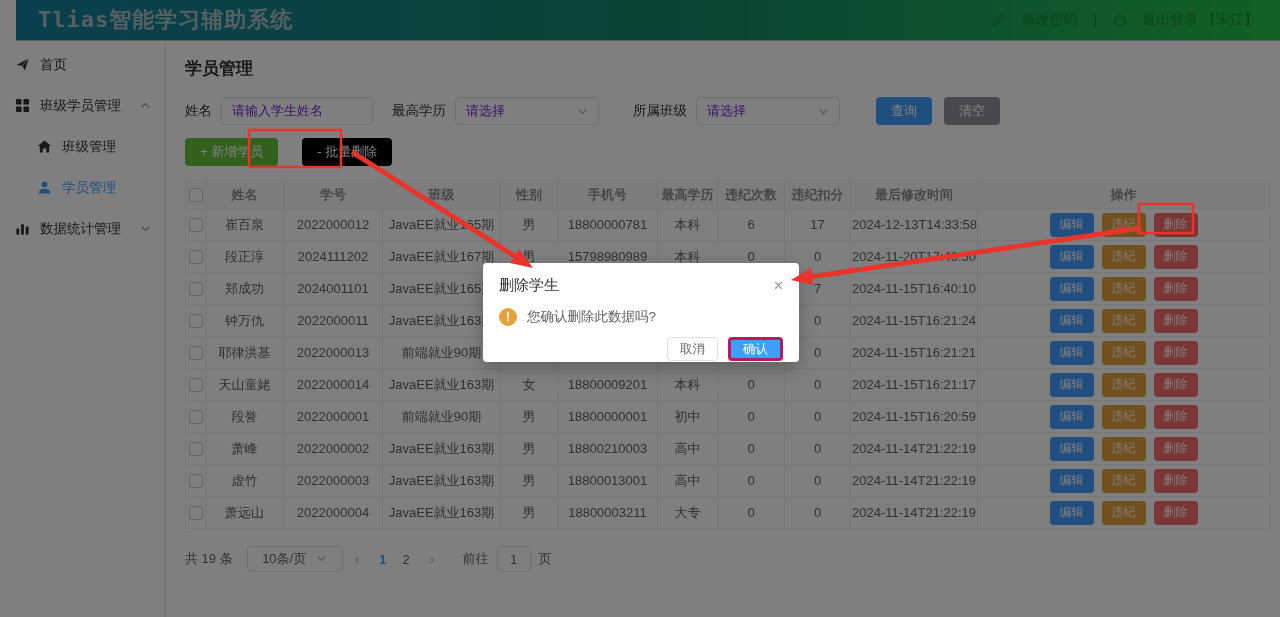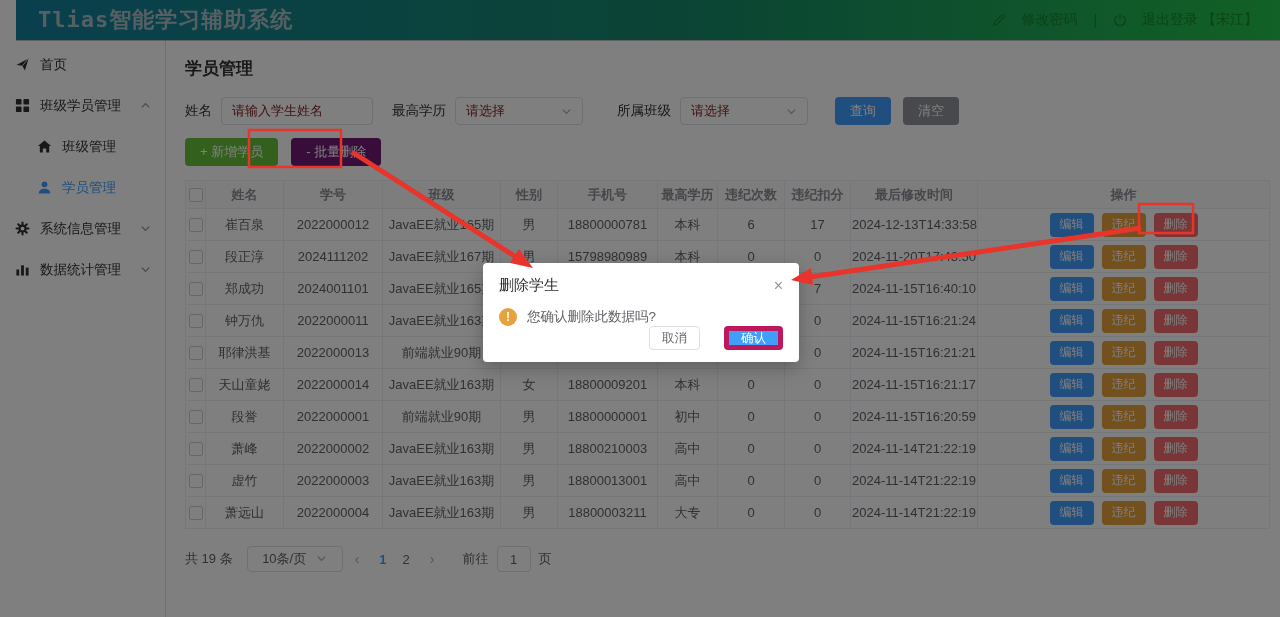--- a/index.html
+++ b/index.html
@@ -43,38 +43,38 @@
   .content {
     position:absolute; top:41px; left:167px; right:0; bottom:0; z-index:1;
     background:#fff; padding:16px 12px 0 18px;
   }
   .page-title { font-size:17px; font-weight:bold; color:#303133; }
 
   .filter-row { display:flex; align-items:center; margin-top:17px; font-size:13.5px; color:#303133; }
   .f-label { margin-right:9px; flex:none; }
   .f-box {
     height:28px; border:1px solid #dcdfe6; border-radius:4px; background:#fff;
-    display:flex; align-items:center; padding:0 10px; font-size:13px; color:#7f1d1d;
+    display:flex; align-items:center; padding:0 10px; font-size:13px; color:#6d28d9;
   }
   .f-input { width:152px; }
-  .f-select { width:128px; justify-content:space-between; }
+  .f-select { width:144px; justify-content:space-between; }
   .f-select .sel-chev { display:flex; }
-  .gap-a { margin-left:19px; } .gap-b { margin-left:34px; } .gap-c { margin-left:27px; }
+  .gap-a { margin-left:19px; } .gap-b { margin-left:34px; } .gap-c { margin-left:36px; }
 
   .btn {
     height:28px; padding:0 15px; border:none; border-radius:4px;
     font-size:13px; color:#fff; display:inline-flex; align-items:center; cursor:pointer;
     font-family:"Liberation Sans", sans-serif;
   }
   .btn-primary { background:#409eff; }
   .btn-info    { background:#909399; }
   .btn-success { background:#67c23a; }
-  .btn-danger  { background:#701a75; }
-
-  .actions-row { display:flex; margin-top:13px; gap:13px; }
+  .btn-danger  { background:#000000;margin-left:24px; }
+
+  .actions-row { display:flex; margin-top:13px; }
 
   
   table.stu {
     margin-top:14px; border-collapse:collapse; table-layout:fixed; width:1085px;
     font-size:13px; color:#606266;
   }
   table.stu th, table.stu td {
     border:1px solid #ebeef5; text-align:center; overflow:hidden; white-space:nowrap;
   }
   table.stu th { height:28px; color:#8a8d93; font-weight:bold; background:#fbfbfc; }
@@ -112,25 +112,25 @@
     box-shadow:0 6px 18px rgba(0,0,0,0.25);
   }
   .modal-head { display:flex; justify-content:space-between; align-items:center; }
   .modal-title { font-size:15px; color:#303133; }
   .modal-close { color:#909399; font-size:16px; line-height:1; cursor:pointer; }
   .modal-body { display:flex; align-items:center; gap:10px; margin-top:13px; font-size:13.5px; color:#606266; }
   .warn-ic {
     width:18px; height:18px; border-radius:50%; background:#e6a23c; color:#fff; flex:none;
     font-size:12px; font-weight:bold; display:flex; align-items:center; justify-content:center;
   }
-  .modal-foot { display:flex; justify-content:flex-end; gap:24px; }
+  .modal-foot { display:flex; justify-content:flex-end; gap:10px; margin-top:11px; }
   .m-btn { height:24px; padding:0 12px; font-size:12.5px; border-radius:4px; cursor:pointer;
            display:inline-flex; align-items:center; font-family:"Liberation Sans", sans-serif; }
   .m-cancel { background:#fff; border:1px solid #dcdfe6; color:#606266; }
-  .m-confirm { background:#409eff; border:5px solid #be185d; color:#fff; }
+  .m-confirm { background:#409eff; border:3px solid #be185d; color:#fff; }
 
   
   .annotations { position:absolute; inset:0; z-index:30; pointer-events:none; }
 </style>
 </head>
 <body>
 
 <div class="app">
 
   <div class="app-header">
@@ -192,40 +192,20 @@
         <span>班级管理</span>
       </div>
       <div class="menu-item sub active">
         <span class="mi-icon">
           <svg width="15" height="15" viewBox="0 0 16 16">
             <circle cx="8" cy="4.6" r="3.1" fill="#409eff"></circle>
             <path d="M1.8 14.5 C1.8 10.8 4.5 9.2 8 9.2 C11.5 9.2 14.2 10.8 14.2 14.5 Z" fill="#409eff"></path>
           </svg>
         </span>
         <span>学员管理</span>
-      </div>
-      <div class="menu-item">
-        <span class="mi-icon">
-          <svg width="15" height="15" viewBox="0 0 16 16">
-            <g fill="#303133">
-              <rect x="6.9" y="0.5" width="2.2" height="15" rx="1"></rect>
-              <rect x="6.9" y="0.5" width="2.2" height="15" rx="1" transform="rotate(45 8 8)"></rect>
-              <rect x="6.9" y="0.5" width="2.2" height="15" rx="1" transform="rotate(90 8 8)"></rect>
-              <rect x="6.9" y="0.5" width="2.2" height="15" rx="1" transform="rotate(135 8 8)"></rect>
-              <circle cx="8" cy="8" r="4.3"></circle>
-            </g>
-            <circle cx="8" cy="8" r="2" fill="#fff"></circle>
-          </svg>
-        </span>
-        <span>系统信息管理</span>
-        <span class="chev">
-          <svg width="11" height="11" viewBox="0 0 12 12">
-            <polyline points="2,4 6,8 10,4" fill="none" stroke="#909399" stroke-width="1.4"></polyline>
-          </svg>
-        </span>
       </div>
       <div class="menu-item">
         <span class="mi-icon">
           <svg width="15" height="15" viewBox="0 0 16 16">
             <rect x="1.5" y="8" width="3" height="6.5" fill="#303133"></rect>
             <rect x="6.5" y="3.5" width="3" height="11" fill="#303133"></rect>
             <rect x="11.5" y="6" width="3" height="8.5" fill="#303133"></rect>
           </svg>
         </span>
         <span>数据统计管理</span>

